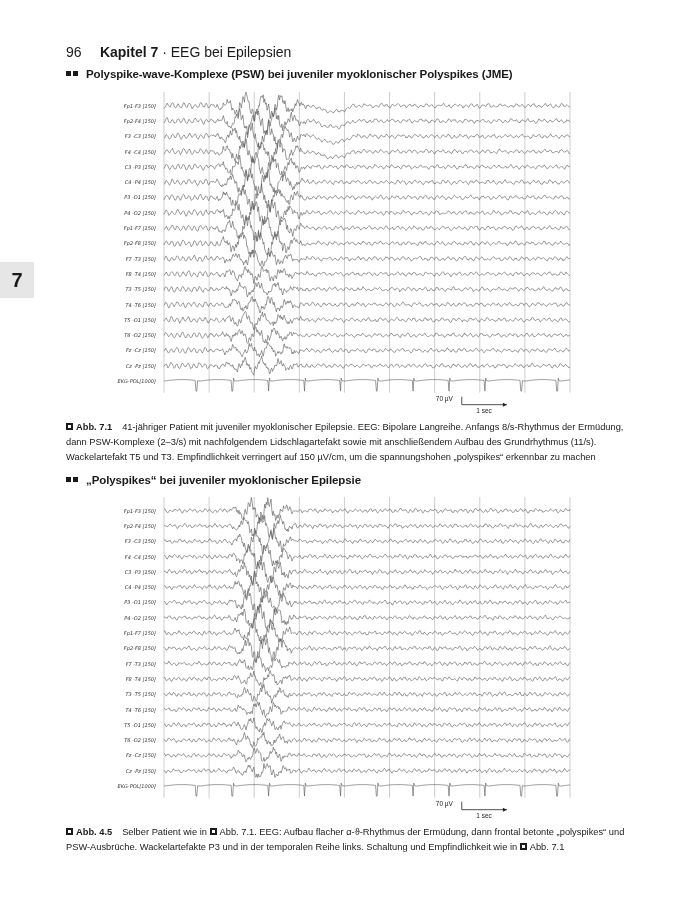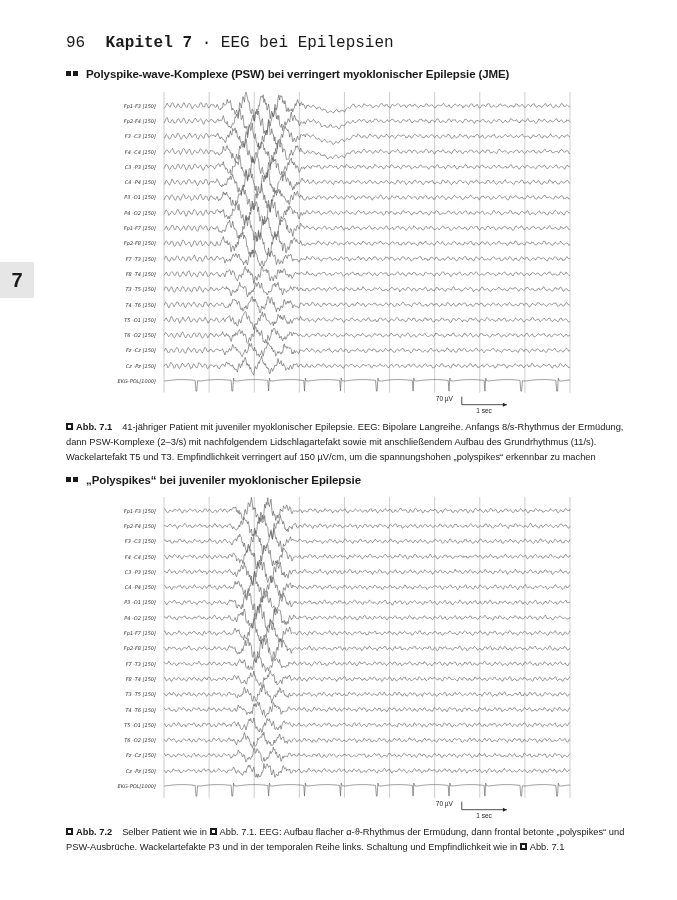--- a/index.html
+++ b/index.html
@@ -1,18 +1,18 @@
 <!DOCTYPE html>
 <html><head>
 <meta charset="utf-8">
 <style>
   html, body { margin: 0; padding: 0; background: #ffffff; }
   body { width: 677px; height: 900px; position: relative; overflow: hidden;
          font-family: "Liberation Sans", "DejaVu Sans", sans-serif; color: #1a1a1a; }
-  .running-head { position: absolute; top: 34px; left: 66px; font-size: 16px; font-family: Liberation Mono, monospace; }
+  .running-head { position: absolute; top: 44px; left: 66px; font-size: 14px; }
   .running-head .pnum { display: inline-block; width: 30px; }
   .running-head .chap { font-weight: bold; }
   .running-head .chap-rest { font-weight: normal; }
   .chapter-tab { position: absolute; left: 0; top: 262px; width: 34px; height: 36px;
                  background: #e6e6e6; display: flex; align-items: center; justify-content: center;
                  font-weight: bold; font-size: 20px; }
   .section-head { position: absolute; left: 66px; font-size: 11.5px; font-weight: bold; letter-spacing: -0.1px; }
   .section-head .bullets { display: inline-block; margin-right: 6px; }
   .section-head .bullets i { display: inline-block; width: 5px; height: 5px; background: #1a1a1a; margin-right: 2px; vertical-align: middle; position: relative; top: -1px; }
   .sec1 { top: 68px; }
@@ -35,21 +35,21 @@
 <body>
 
 <div class="running-head">
   <span class="pnum">96</span>
   <span class="chap">Kapitel 7</span><span> · </span><span class="chap-rest">EEG bei Epilepsien</span>
 </div>
 
 <div class="chapter-tab">7</div>
 
 <div class="section-head sec1">
-  <span class="bullets"><i></i><i></i></span><span>Polyspike-wave-Komplexe (PSW) bei verringert myoklonischer Epilepsie (JME)</span>
+  <span class="bullets"><i></i><i></i></span><span>Polyspike-wave-Komplexe (PSW) bei juveniler myoklonischer Polyspikes (JME)</span>
 </div>
 
 <div class="figure fig1">
     <svg width="480" height="325">
       <line x1="64" x2="64" y1="2" y2="302.7" stroke="#9a9a9a" stroke-width="0.5"></line>
       <line x1="109.11111111111111" x2="109.11111111111111" y1="2" y2="302.7" stroke="#9a9a9a" stroke-width="0.5"></line>
       <line x1="154.22222222222223" x2="154.22222222222223" y1="2" y2="302.7" stroke="#9a9a9a" stroke-width="0.5"></line>
       <line x1="199.33333333333334" x2="199.33333333333334" y1="2" y2="302.7" stroke="#9a9a9a" stroke-width="0.5"></line>
       <line x1="244.44444444444446" x2="244.44444444444446" y1="2" y2="302.7" stroke="#9a9a9a" stroke-width="0.5"></line>
       <line x1="289.55555555555554" x2="289.55555555555554" y1="2" y2="302.7" stroke="#9a9a9a" stroke-width="0.5"></line>
@@ -163,16 +163,16 @@
     <div class="chlabel" style="top: 226.85px;">T5 -O1 [150]</div>
     <div class="chlabel" style="top: 242.15px;">T6 -O2 [150]</div>
     <div class="chlabel" style="top: 257.45px;">Fz -Cz [150]</div>
     <div class="chlabel" style="top: 272.75px;">Cz -Pz [150]</div>
     <div class="chlabel" style="top: 288.05px;">EKG-POL[1000]</div>
     <div class="scale-label" style="left: 335.778px; top: 304.7px;">70 µV</div>
     <div class="scale-label" style="left: 376.333px; top: 316.7px;">1 sec</div>
   </div>
 
 <div class="caption cap2">
-  <span class="box"></span><span class="abb">Abb. 7.2</span><span>Selber Patient wie in</span>
+  <span class="box"></span><span class="abb">Abb. 4.5</span><span>Selber Patient wie in</span>
   <span class="box"></span><span>Abb. 7.1</span><span>. EEG: Aufbau flacher α-ϑ-Rhythmus der Ermüdung, dann frontal betonte „polyspikes“ und PSW-Ausbrüche. Wackelartefakte P3 und in der temporalen Reihe links. Schaltung und Empfindlichkeit wie in</span>
   <span class="box"></span><span>Abb. 7.1</span>
 </div>
 
 </body></html>

